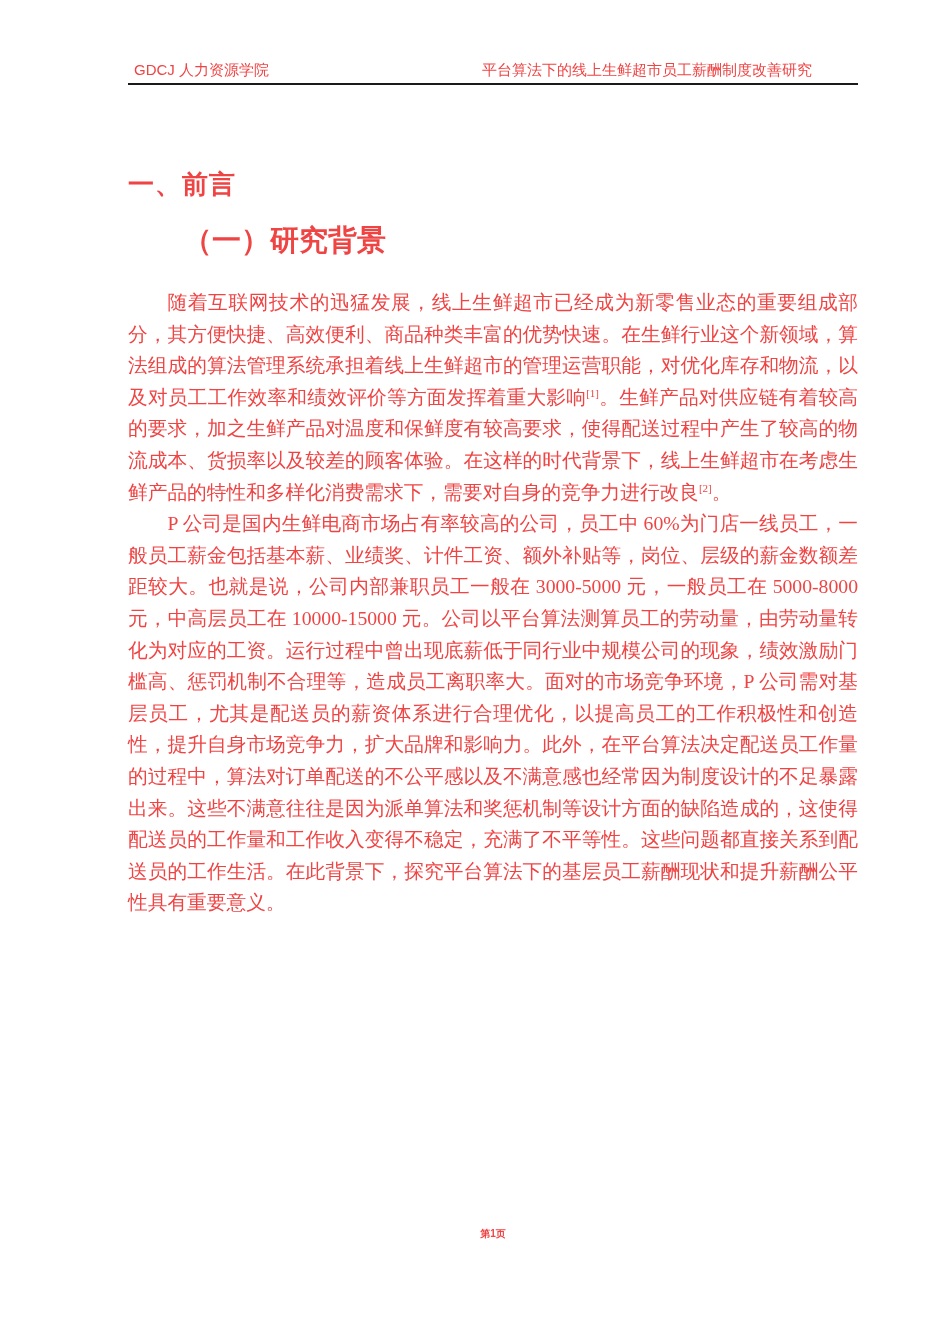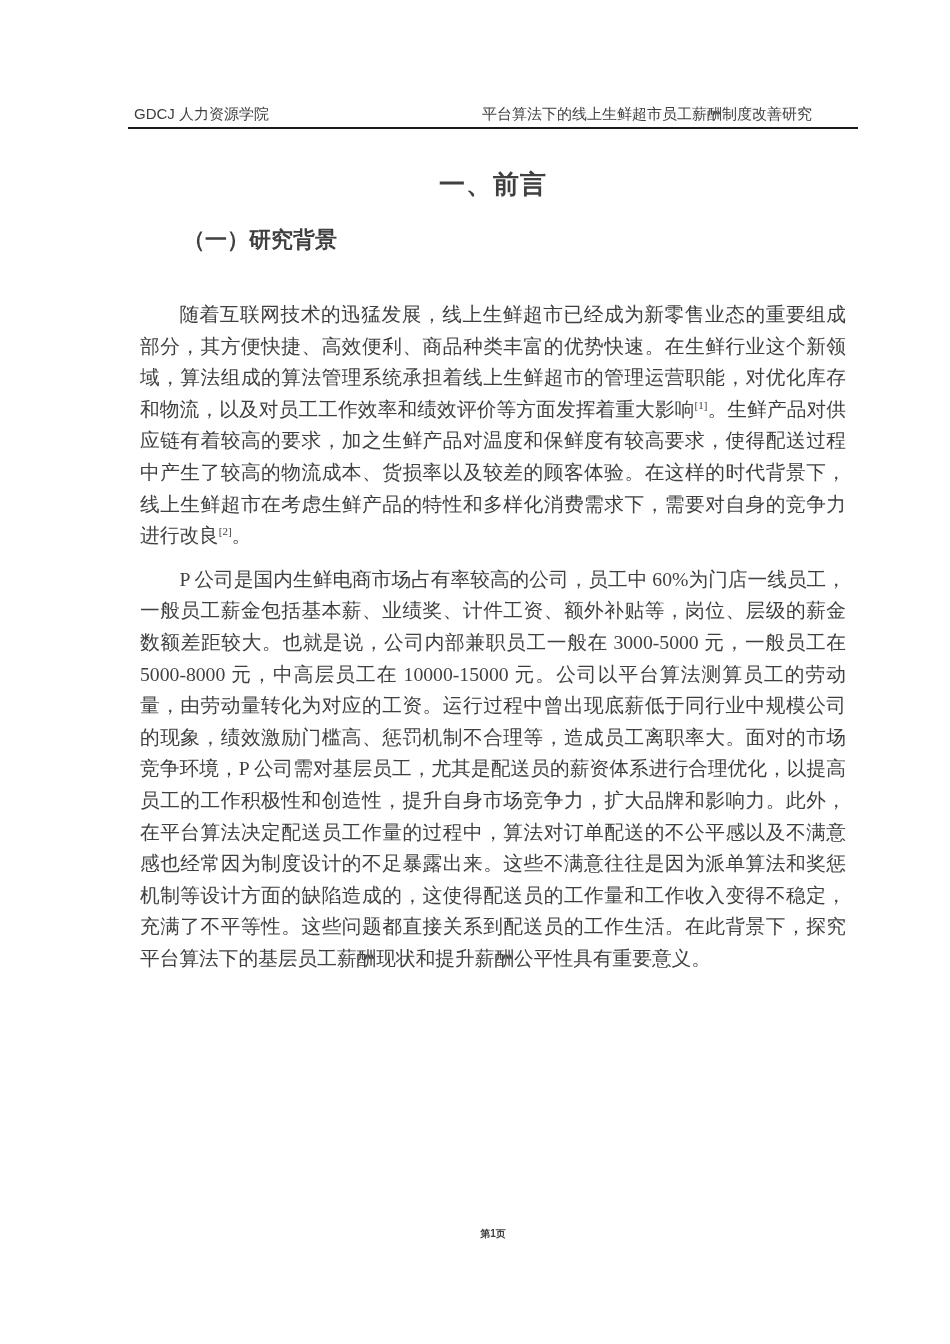--- a/index.html
+++ b/index.html
@@ -5,77 +5,77 @@
   html, body {
     margin: 0;
     padding: 0;
     background: #ffffff;
   }
   .page {
     position: relative;
     width: 950px;
     height: 1344px;
     background: #ffffff;
-    color: #404040;
+    color: #ef4444;
     font-family: "Liberation Serif", "DejaVu Serif", serif;
     overflow: hidden;
   }
   .running-header {
     position: absolute;
     top: 61px;
     left: 128px;
     width: 730px;
     box-sizing: border-box;
     display: flex;
     justify-content: space-between;
     align-items: flex-end;
     border-bottom: 2px solid #1a1a1a;
     padding-bottom: 4px;
     font-family: "Liberation Sans", "DejaVu Sans", sans-serif;
     font-size: 15px;
     line-height: 18px;
   }
   .running-header .hdr-left { padding-left: 6px; }
-  .running-header .hdr-right { padding-right: 46px; margin-top: 44px; }
+  .running-header .hdr-right { padding-right: 46px; }
   .doc-title {
     position: absolute;
     top: 167px;
     left: 128px;
     width: 730px;
-    text-align: center;
+    text-align: left;
     font-family: "Liberation Sans", "DejaVu Sans", sans-serif;
     font-weight: bold;
     font-size: 26px;
     line-height: 34px;
     letter-spacing: 1px;
   }
   .section-heading {
     position: absolute;
     top: 224px;
     left: 128px;
     width: 730px;
     box-sizing: border-box;
     padding-left: 55px;
     font-family: "Liberation Sans", "DejaVu Sans", sans-serif;
     font-weight: bold;
-    font-size: 22px;
+    font-size: 29px;
     line-height: 32px;
   }
   .body-text {
     position: absolute;
     top: 287px;
     left: 128px;
     width: 730px;
     font-size: 19.7px;
     line-height: 31.6px;
     text-align: justify;
     text-justify: inter-character;
   }
   .body-text p {
-    margin: 12px;
+    margin: 0;
     padding: 0;
     text-indent: 2em;
     font-family: Liberation Serif, serif;
   }
   sup.ref {
     font-size: 11px;
     line-height: 0;
     vertical-align: 7px;
   }
   .page-footer {

